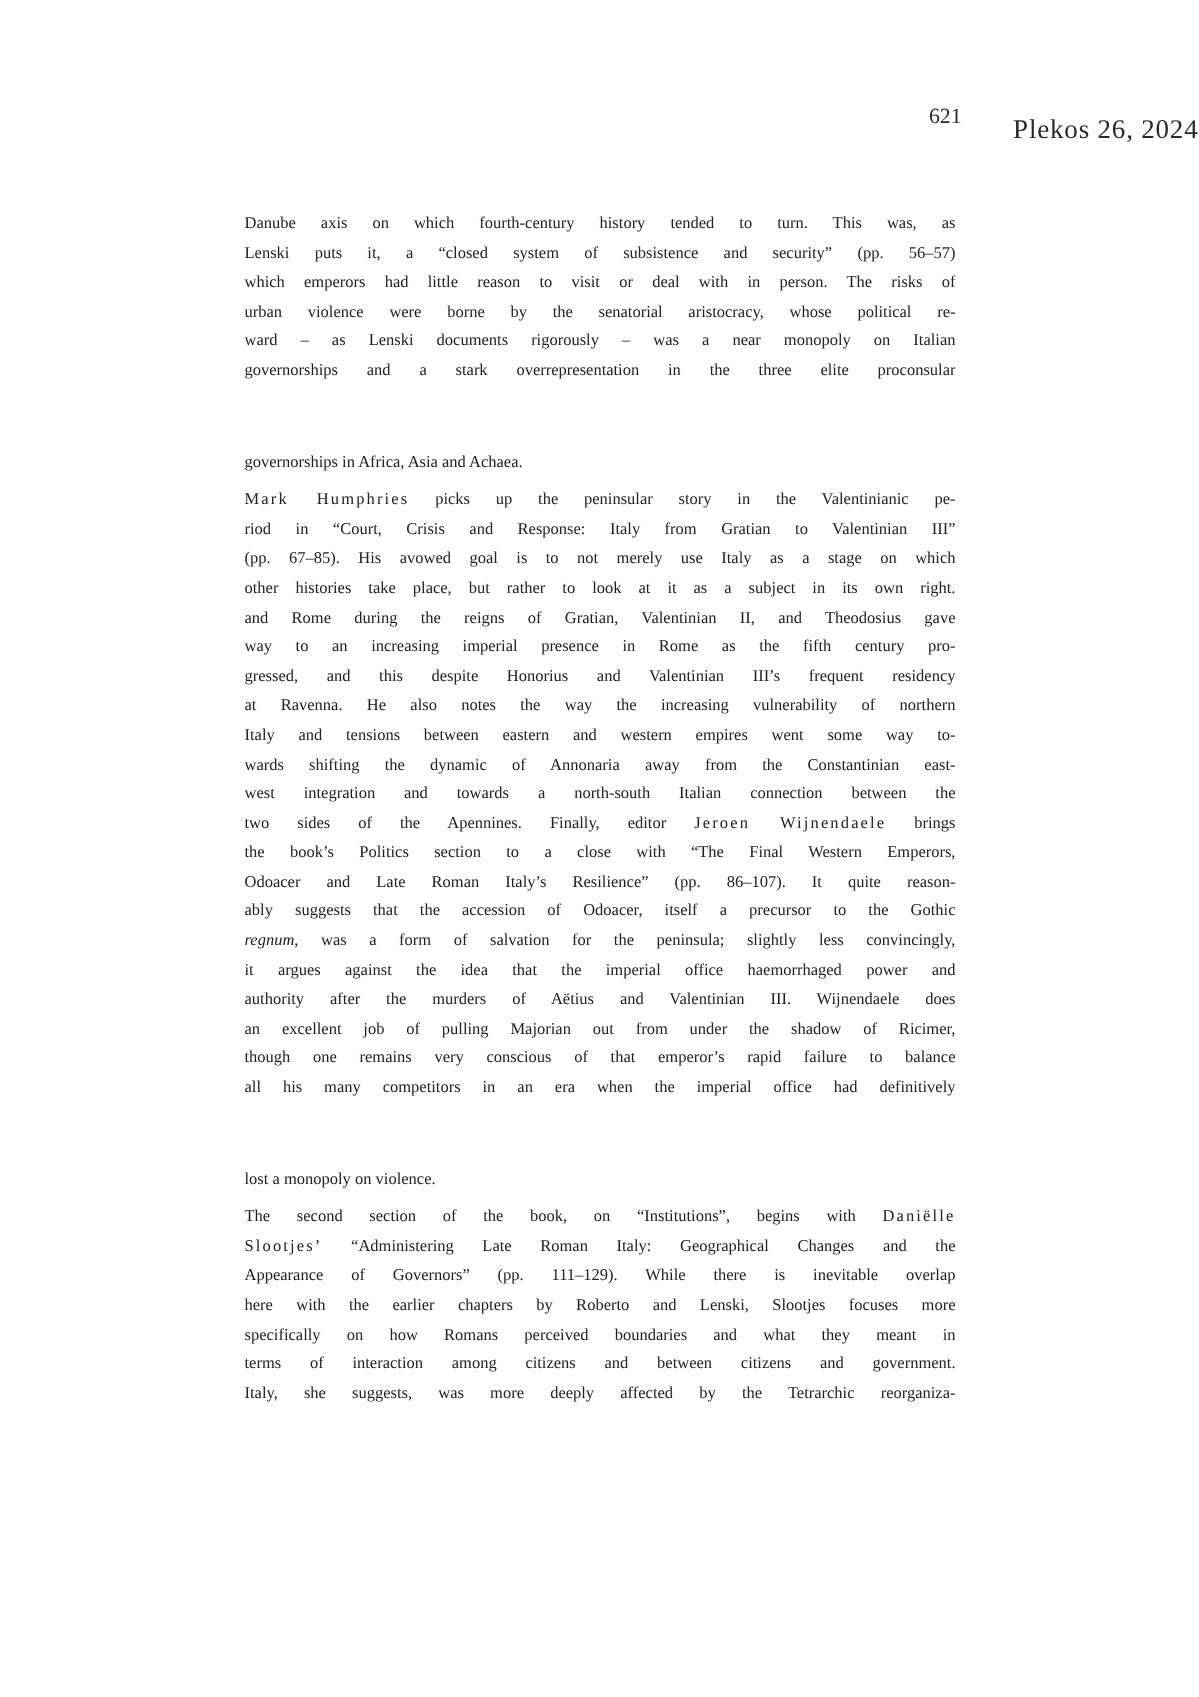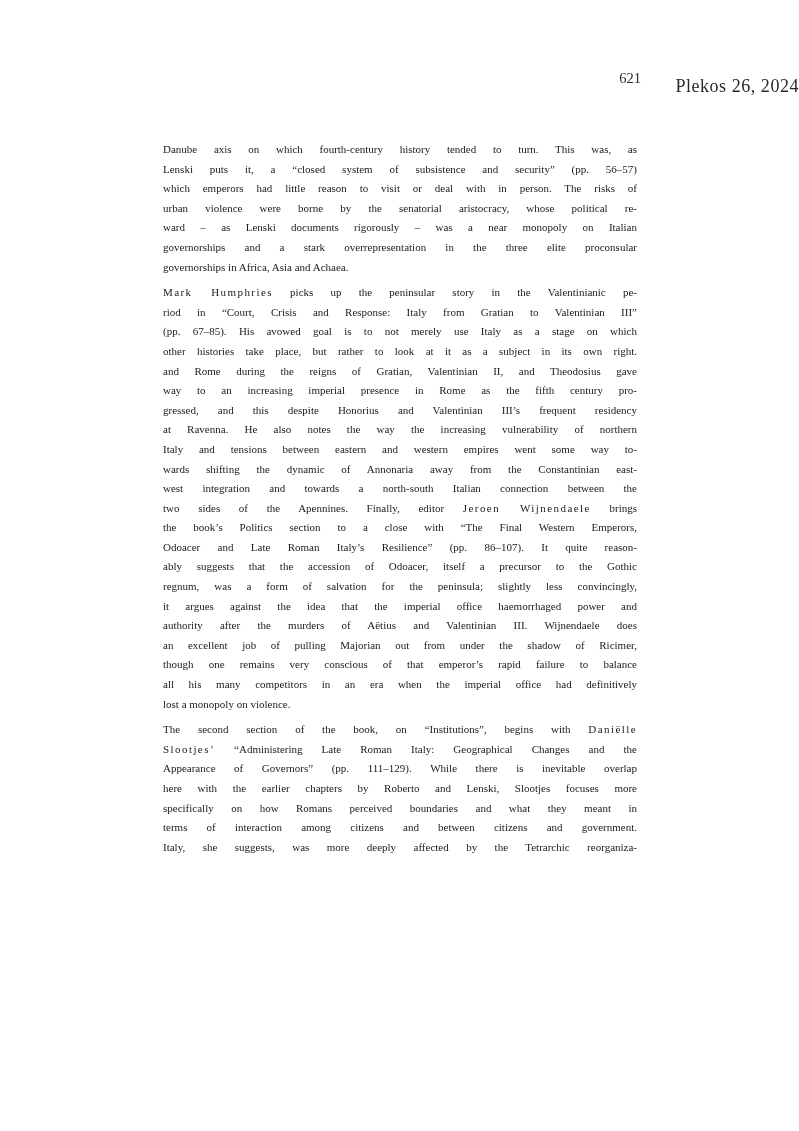--- a/index.html
+++ b/index.html
@@ -47,26 +47,28 @@
   }
   .line {
     height: 19.6px;
     overflow: hidden;
     text-align: justify;
     text-align-last: justify;
     white-space: normal;
   }
   .line.last {
     text-align-last: left;
+    margin-top: 41px;
   }
   .spaced {
     letter-spacing: 0.13em;
     margin-top: 48px;
   }
   .italic {
+    font-style: italic;
   }
 </style>
 </head>
 <body>
 
 <div class="page">
   <div class="journal-title">Plekos 26, 2024</div>
   <div class="page-number">621</div>
   <div class="text-block">
       <div class="para">

